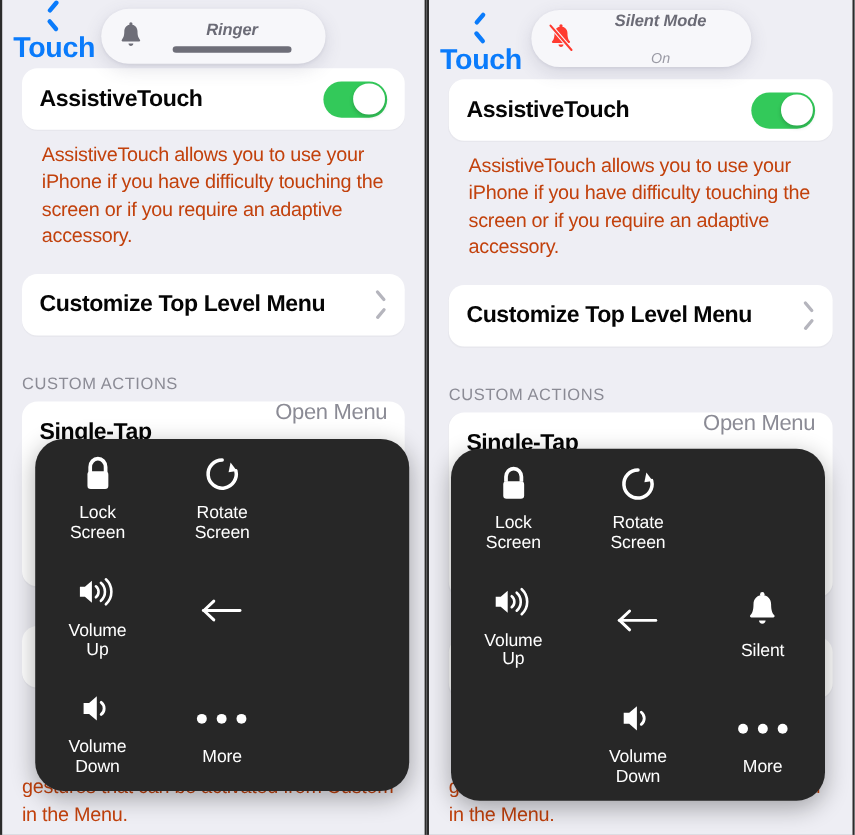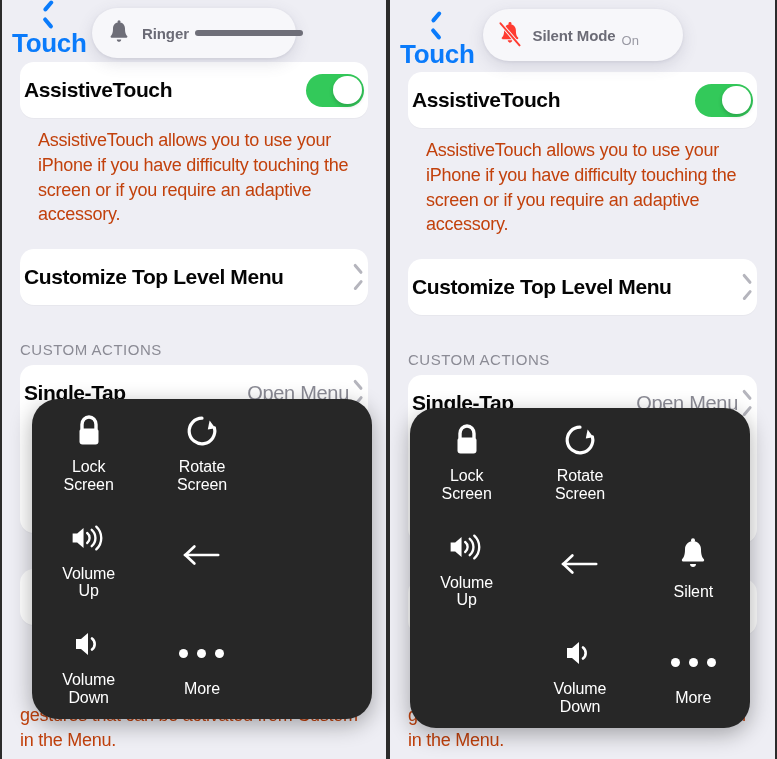--- a/index.html
+++ b/index.html
@@ -69,21 +69,21 @@
   .panel.left .pill {
     top: 8px; width: 204px; height: 50px;
     padding: 0 16px; gap: 12px;
   }
   .panel.right .pill {
     top: 9px; width: 200px; height: 52px;
     padding: 0 14px; gap: 10px;
     justify-content: flex-end;
   }
   .pill-icon { flex: none; display: flex; align-items: center; justify-content: center; }
-  .pill-body { flex: 1; display: flex; flex-direction: row; align-items: center; gap: 6px; }
+  .pill-body { flex: 1; display: flex; flex-direction: column; align-items: center; gap: 6px; font-style: italic; }
   .pill-title {
     font-size: 15px; font-weight: bold; color: #6b6b76;
     letter-spacing: -.1px; white-space: nowrap;
   }
   .pill-sub { font-size: 13px; color: #9a9aa4; font-weight: normal; margin-top: 11px; }
   .pill-slider {
     width: 108px; height: 6px;
     background: #6e6e78; border-radius: 3px;
   }
 
@@ -91,32 +91,32 @@
   .content { position: relative; padding: 0 18px; }
   .panel.right .content { padding-top: 0; }
 
   .card {
     background: #ffffff;
     border-radius: 14px;
     box-shadow: 0 1px 1px rgba(0,0,0,.03);
   }
   .row {
     display: flex; align-items: center; justify-content: space-between;
-    padding: 0 4px;
+    padding: 0 16px;
     height: 56px;
     border-radius: 20px;
   }
   .row-label {
     font-size: 21px; font-weight: bold; color: #050505;
     letter-spacing: -.4px;
   }
   .row-value {
     font-size: 20px; color: #8b8b95; letter-spacing: -.3px;
   }
-  .row-right { display: flex; align-items: center; gap: 4px; }
+  .row-right { display: flex; align-items: center; gap: 16px; flex-direction: column; }
 
   
   .toggle {
     width: 58px; height: 33px;
     border-radius: 17px; background: #33c95a;
     position: relative; flex: none; cursor: pointer;
   }
   .toggle .knob {
     position: absolute; top: 2.2px; right: 2.2px;
     width: 28.6px; height: 28.6px;

